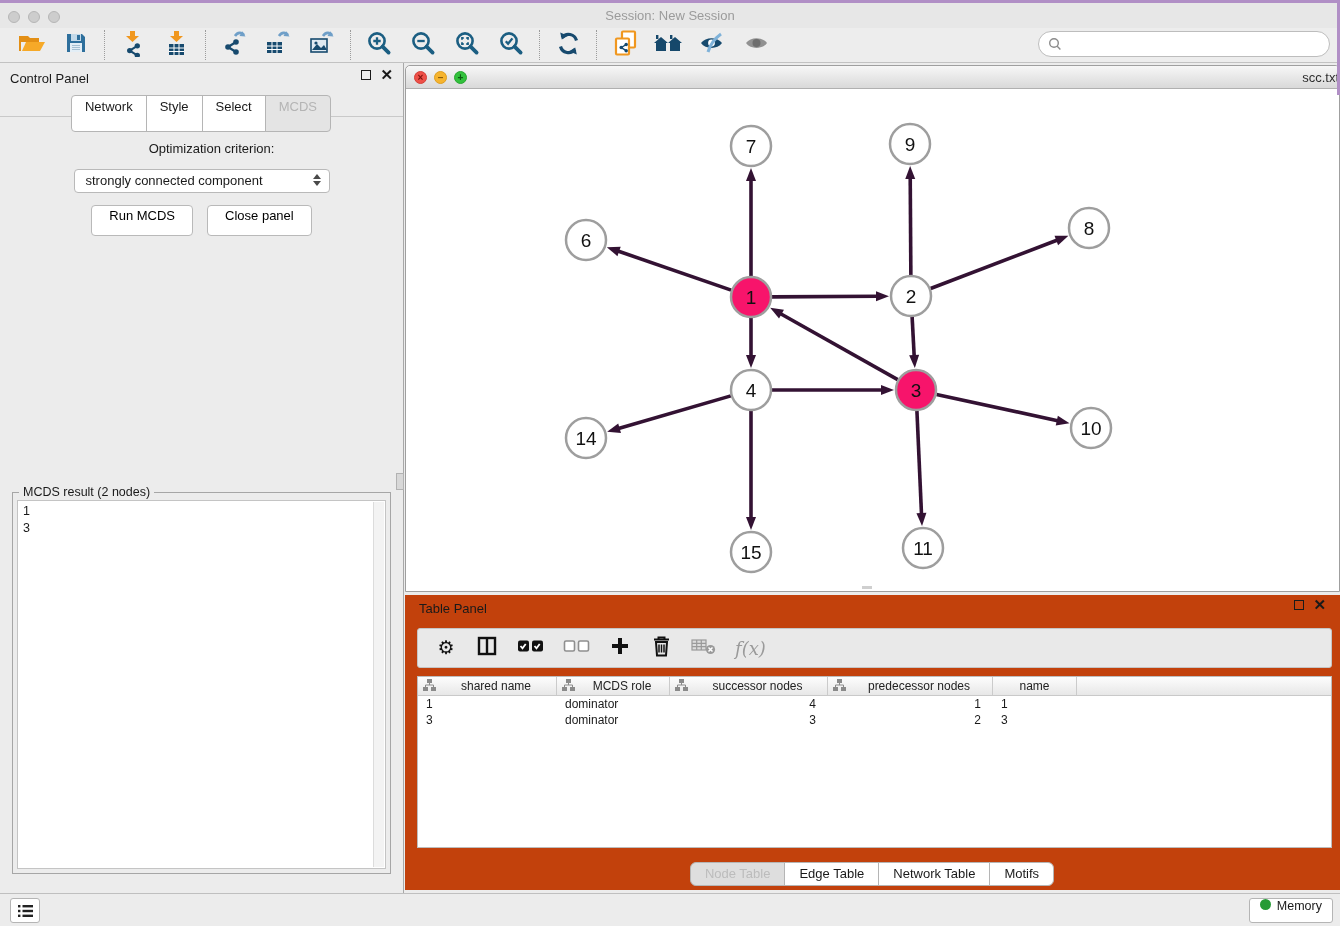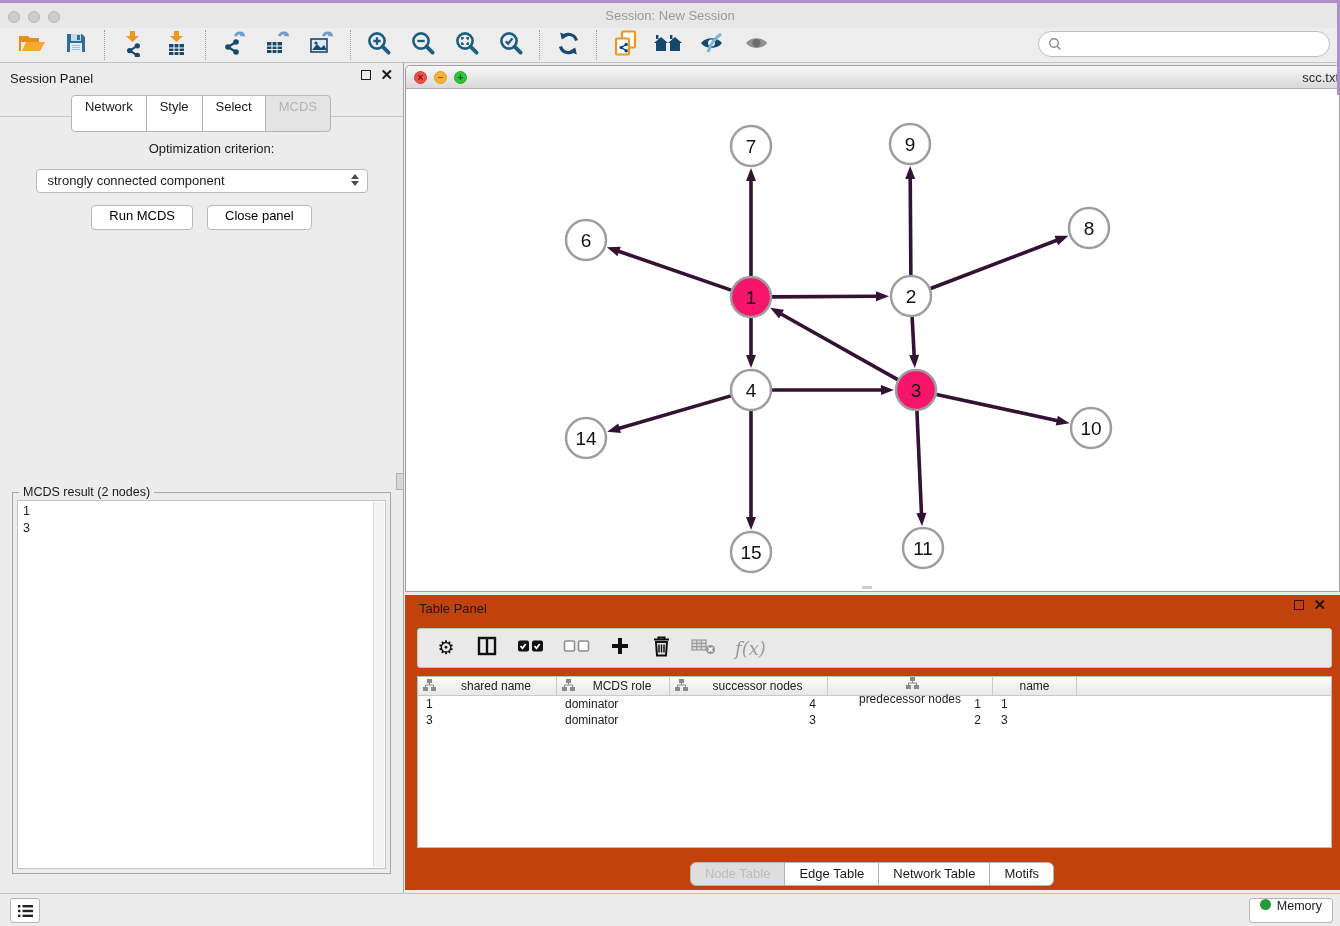--- a/index.html
+++ b/index.html
@@ -29,26 +29,26 @@
   .panel-icons{position:absolute;right:10px;top:7px;display:flex;gap:9px;align-items:center;}
   .float-icon{width:10px;height:10px;border:1.6px solid #1a1a1a;display:inline-block;}
   .close-icon{font-size:15px;font-weight:bold;color:#1a1a1a;line-height:10px;}
   .cp-tabs{display:flex;justify-content:center;margin-top:2px;position:relative;z-index:2;}
   .tab{padding:3px 13px 17px;background:#fff;border:1px solid #b5b5b5;font-size:13px;margin-left:-1px;cursor:default;}
   .tab:first-child{border-radius:4px 0 0 4px;}
   .tab:last-child{border-radius:0 4px 4px 0;}
   .tab.selected{background:#e4e4e4;color:#b4b4b4;}
   .cp-body{position:absolute;top:54px;left:0;right:0;bottom:0;border-top:1px solid #c9c9c9;margin-top:-1px;}
   .opt-label{text-align:center;margin-top:24px;font-size:13px;padding-left:20px;}
-  .criterion{position:relative;margin:13px auto 0;width:332px;height:24px;background:#fff;border:1px solid #b9b9b9;border-radius:4px;font-size:13px;line-height:22px;padding-left:11px;}
+  .criterion{position:relative;margin:13px auto 0;width:256px;height:24px;background:#fff;border:1px solid #b9b9b9;border-radius:4px;font-size:13px;line-height:22px;padding-left:11px;}
   .spinner{position:absolute;right:8px;top:4px;display:flex;flex-direction:column;gap:2px;}
   .spin-up{width:0;height:0;border-left:4px solid transparent;border-right:4px solid transparent;border-bottom:5px solid #4a4a4a;}
   .spin-down{width:0;height:0;border-left:4px solid transparent;border-right:4px solid transparent;border-top:5px solid #4a4a4a;}
   .cp-buttons{display:flex;justify-content:center;gap:14px;margin-top:12px;}
-  .cp-btn{background:#fff;border:1px solid #b9b9b9;border-radius:4px;font-size:13px;padding:2px 17px 6px;font-family:inherit;}
+  .cp-btn{background:#fff;border:1px solid #b9b9b9;border-radius:4px;font-size:13px;padding:2px 17px 12px;font-family:inherit;}
   .result-group{position:absolute;left:12px;width:379px;top:375px;height:382px;border:1px solid #a6a6a6;}
   .result-legend{position:absolute;top:-8px;left:6px;background:#ececec;padding:0 4px;font-size:12.5px;}
   .result-text{position:absolute;left:4px;right:4px;top:7px;bottom:4px;background:#fff;border:1px solid #c4c4c4;font-size:12.5px;line-height:17px;padding:2px 5px;}
   .result-scroll{position:absolute;right:1px;top:1px;bottom:1px;width:11px;background:#f3f3f3;border-left:1px solid #dcdcdc;}
   .divider-grip{position:absolute;left:396px;top:473px;width:8px;height:17px;background:#d8d8d8;border:1px solid #b2b2b2;z-index:5;}
   
   .net-window{position:absolute;left:405px;top:65px;width:935px;height:527px;background:#fff;border:1px solid #9f9f9f;border-radius:5px 5px 0 0;}
   .net-titlebar{position:relative;height:23px;background:linear-gradient(#f7f7f7,#d9d9d9);border-bottom:1px solid #b0b0b0;border-radius:5px 5px 0 0;}
   .net-title{position:absolute;left:0;right:0;top:4px;text-align:right;font-size:13px;color:#2e2e2e;}
   .net-lights{position:absolute;left:8px;top:5px;display:flex;gap:7px;}
@@ -264,21 +264,21 @@
 <div class="searchbox">
   <svg width="14" height="14" viewBox="0 0 14 14">
     <circle cx="6" cy="6" r="4.3" fill="none" stroke="#8b8b8b" stroke-width="1.4"></circle>
     <path d="M9.2 9.2l3.2 3.2" stroke="#8b8b8b" stroke-width="1.4"></path>
   </svg>
   <input value="" placeholder="" style="">
 </div>
 
 <div class="control-panel">
   <div class="cp-header">
-    <span class="cp-title">Session Panel</span>
+    <span class="cp-title">Control Panel</span>
     <span class="panel-icons">
       <span class="float-icon"></span>
       <span class="close-icon">✕</span>
     </span>
   </div>
   <div class="cp-tabs" id="cp-tabs">
       <span class="tab">Network</span>
       <span class="tab">Style</span>
       <span class="tab">Select</span>
       <span class="tab selected">MCDS</span>
@@ -459,21 +459,21 @@
           <span><svg class="tree-ic" width="13" height="12" viewBox="0 0 13 12">
               <g fill="#8a8a8a">
                 <rect x="4" y="0" width="5" height="4"></rect>
                 <rect x="0" y="8" width="5" height="4"></rect>
                 <rect x="8" y="8" width="5" height="4"></rect>
               </g>
               <path d="M6.5 4v2M2.5 8V6h8v2" stroke="#8a8a8a" fill="none"></path>
             </svg></span>
           <span class="th-label">successor nodes</span>
         </div>
-        <div class="th" style="width: 165px; flex-direction: column;">
+        <div class="th" style="width: 165px;">
           <span><svg class="tree-ic" width="13" height="12" viewBox="0 0 13 12">
               <g fill="#8a8a8a">
                 <rect x="4" y="0" width="5" height="4"></rect>
                 <rect x="0" y="8" width="5" height="4"></rect>
                 <rect x="8" y="8" width="5" height="4"></rect>
               </g>
               <path d="M6.5 4v2M2.5 8V6h8v2" stroke="#8a8a8a" fill="none"></path>
             </svg></span>
           <span class="th-label">predecessor nodes</span>
         </div>

